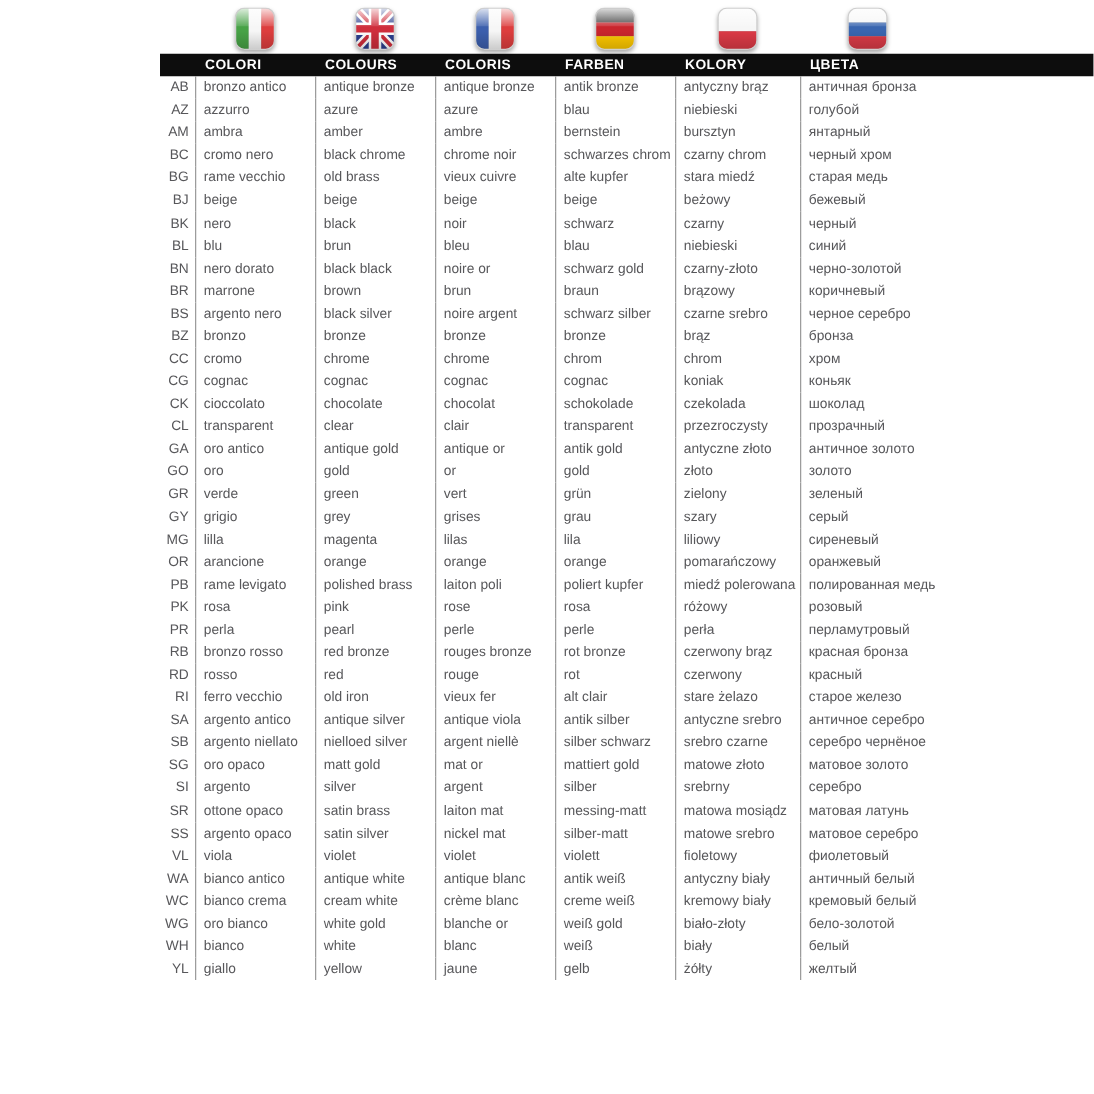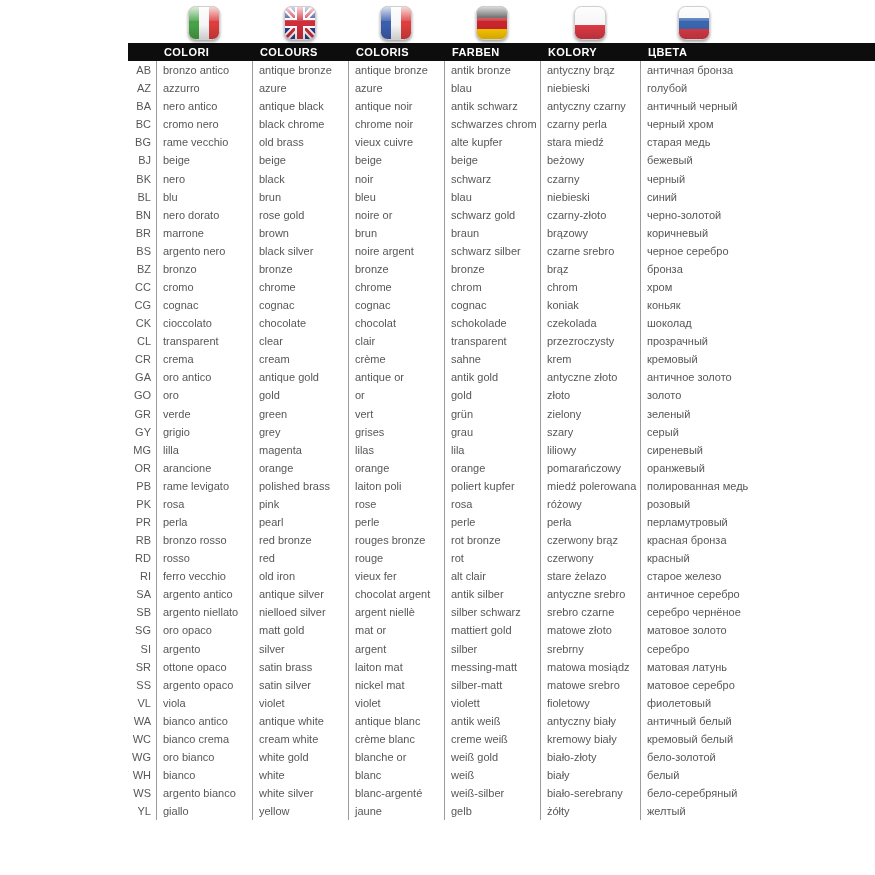--- a/index.html
+++ b/index.html
@@ -191,38 +191,38 @@
       <div class="grid row">
         <div class="code">AZ</div>
         <div class="cell">azzurro</div>
         <div class="cell">azure</div>
         <div class="cell">azure</div>
         <div class="cell">blau</div>
         <div class="cell">niebieski</div>
         <div class="cell">голубой</div>
       </div>
 
-
-      <div class="grid row">
-        <div class="code">BA</div>
-        <div class="cell">nero antico</div>
-        <div class="cell">antique black</div>
-        <div class="cell">antique noir</div>
-        <div class="cell">antik schwarz</div>
-        <div class="cell">antyczny czarny</div>
-        <div class="cell">античный черный</div>
-      </div>
+      <div class="grid row">
+        <div class="code">AM</div>
+        <div class="cell">ambra</div>
+        <div class="cell">amber</div>
+        <div class="cell">ambre</div>
+        <div class="cell">bernstein</div>
+        <div class="cell">bursztyn</div>
+        <div class="cell">янтарный</div>
+      </div>
+
 
       <div class="grid row">
         <div class="code">BC</div>
         <div class="cell">cromo nero</div>
         <div class="cell">black chrome</div>
         <div class="cell">chrome noir</div>
         <div class="cell">schwarzes chrom</div>
-        <div class="cell">czarny perla</div>
+        <div class="cell">czarny chrom</div>
         <div class="cell">черный хром</div>
       </div>
 
       <div class="grid row">
         <div class="code">BG</div>
         <div class="cell">rame vecchio</div>
         <div class="cell">old brass</div>
         <div class="cell">vieux cuivre</div>
         <div class="cell">alte kupfer</div>
         <div class="cell">stara miedź</div>
@@ -255,21 +255,21 @@
         <div class="cell">brun</div>
         <div class="cell">bleu</div>
         <div class="cell">blau</div>
         <div class="cell">niebieski</div>
         <div class="cell">синий</div>
       </div>
 
       <div class="grid row">
         <div class="code">BN</div>
         <div class="cell">nero dorato</div>
-        <div class="cell">rose gold</div>
+        <div class="cell">black black</div>
         <div class="cell">noire or</div>
         <div class="cell">schwarz gold</div>
         <div class="cell">czarny-złoto</div>
         <div class="cell">черно-золотой</div>
       </div>
 
       <div class="grid row">
         <div class="code">BR</div>
         <div class="cell">marrone</div>
         <div class="cell">brown</div>
@@ -332,29 +332,20 @@
       <div class="grid row">
         <div class="code">CL</div>
         <div class="cell">transparent</div>
         <div class="cell">clear</div>
         <div class="cell">clair</div>
         <div class="cell">transparent</div>
         <div class="cell">przezroczysty</div>
         <div class="cell">прозрачный</div>
       </div>
 
-      <div class="grid row">
-        <div class="code">CR</div>
-        <div class="cell">crema</div>
-        <div class="cell">cream</div>
-        <div class="cell">crème</div>
-        <div class="cell">sahne</div>
-        <div class="cell">krem</div>
-        <div class="cell">кремовый</div>
-      </div>
 
       <div class="grid row">
         <div class="code">GA</div>
         <div class="cell">oro antico</div>
         <div class="cell">antique gold</div>
         <div class="cell">antique or</div>
         <div class="cell">antik gold</div>
         <div class="cell">antyczne złoto</div>
         <div class="cell">античное золото</div>
       </div>
@@ -466,21 +457,21 @@
         <div class="cell">vieux fer</div>
         <div class="cell">alt clair</div>
         <div class="cell">stare żelazo</div>
         <div class="cell">старое железо</div>
       </div>
 
       <div class="grid row">
         <div class="code">SA</div>
         <div class="cell">argento antico</div>
         <div class="cell">antique silver</div>
-        <div class="cell">chocolat argent</div>
+        <div class="cell">antique viola</div>
         <div class="cell">antik silber</div>
         <div class="cell">antyczne srebro</div>
         <div class="cell">античное серебро</div>
       </div>
 
       <div class="grid row">
         <div class="code">SB</div>
         <div class="cell">argento niellato</div>
         <div class="cell">nielloed silver</div>
         <div class="cell">argent niellè</div>
@@ -573,29 +564,20 @@
       <div class="grid row">
         <div class="code">WH</div>
         <div class="cell">bianco</div>
         <div class="cell">white</div>
         <div class="cell">blanc</div>
         <div class="cell">weiß</div>
         <div class="cell">biały</div>
         <div class="cell">белый</div>
       </div>
 
-      <div class="grid row">
-        <div class="code">WS</div>
-        <div class="cell">argento bianco</div>
-        <div class="cell">white silver</div>
-        <div class="cell">blanc-argenté</div>
-        <div class="cell">weiß-silber</div>
-        <div class="cell">biało-serebrany</div>
-        <div class="cell">бело-серебряный</div>
-      </div>
 
       <div class="grid row">
         <div class="code">YL</div>
         <div class="cell">giallo</div>
         <div class="cell">yellow</div>
         <div class="cell">jaune</div>
         <div class="cell">gelb</div>
         <div class="cell">żółty</div>
         <div class="cell">желтый</div>
       </div>

